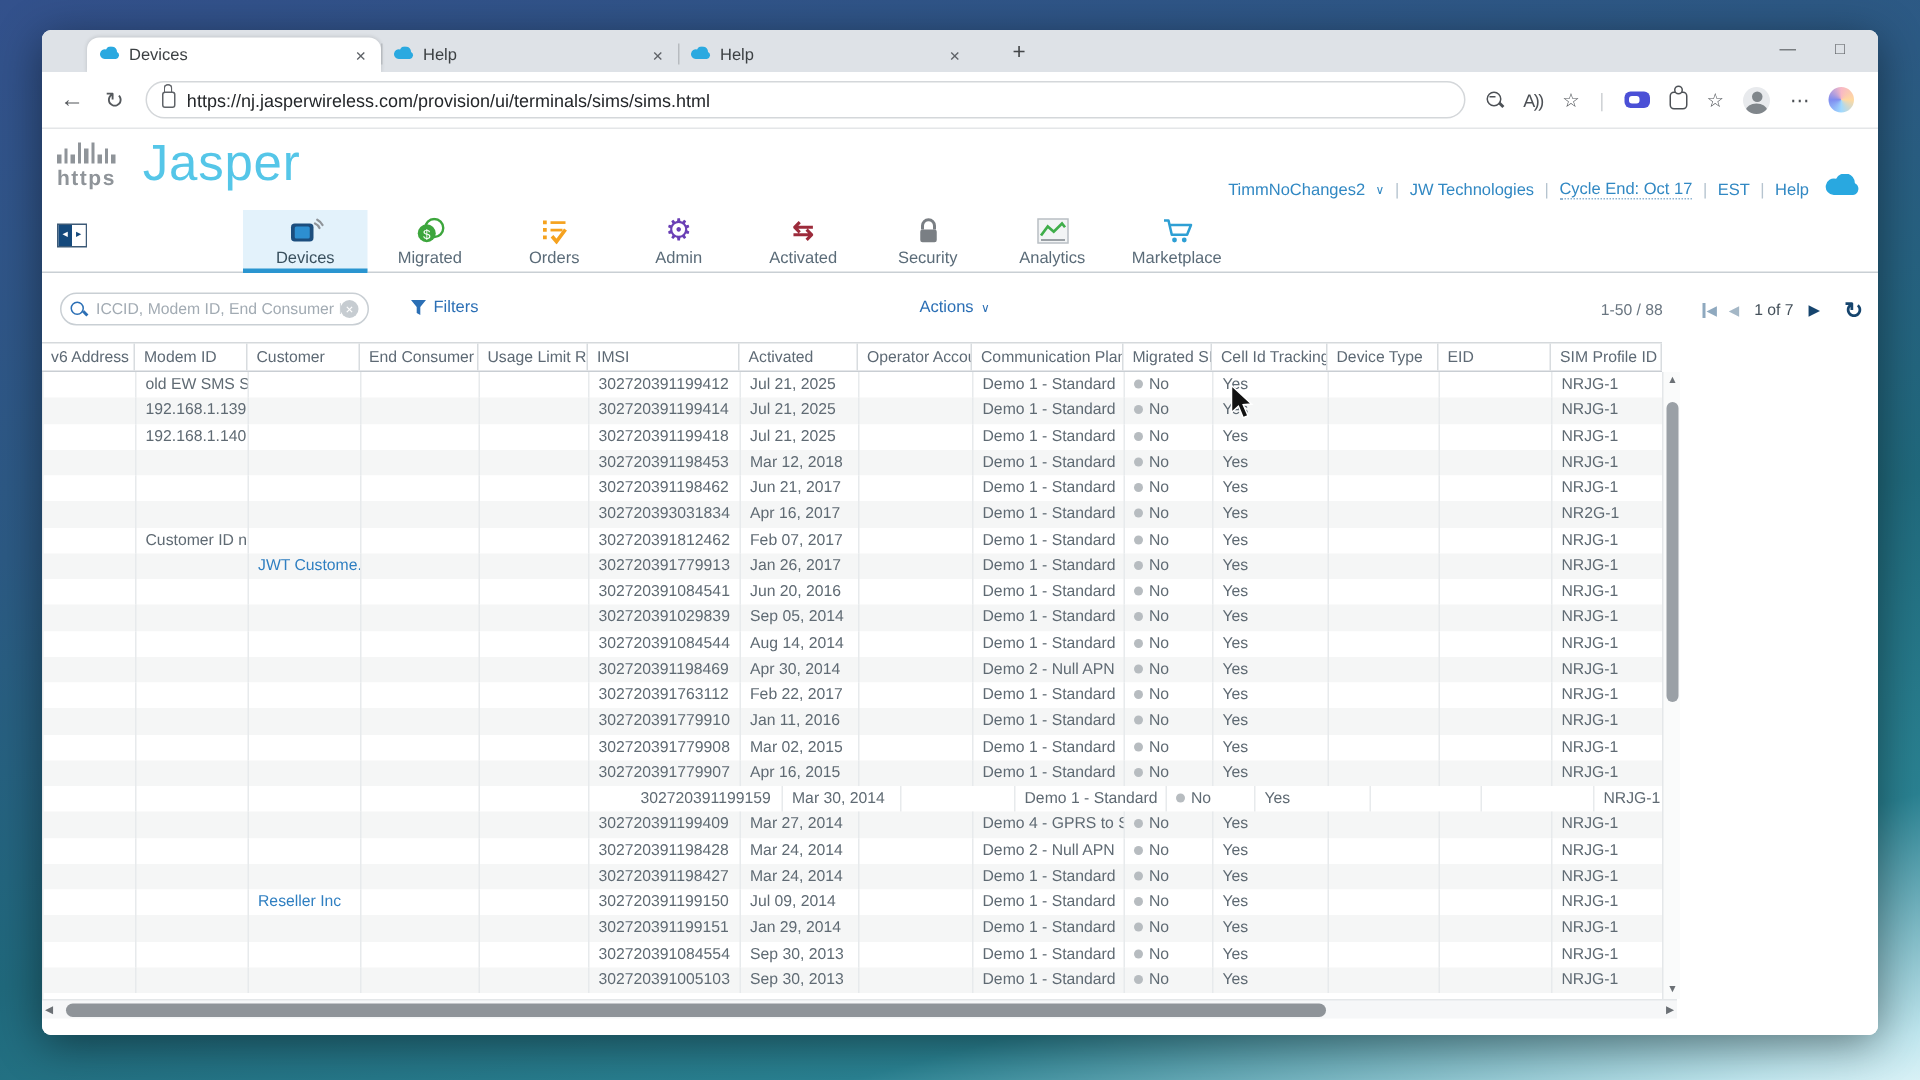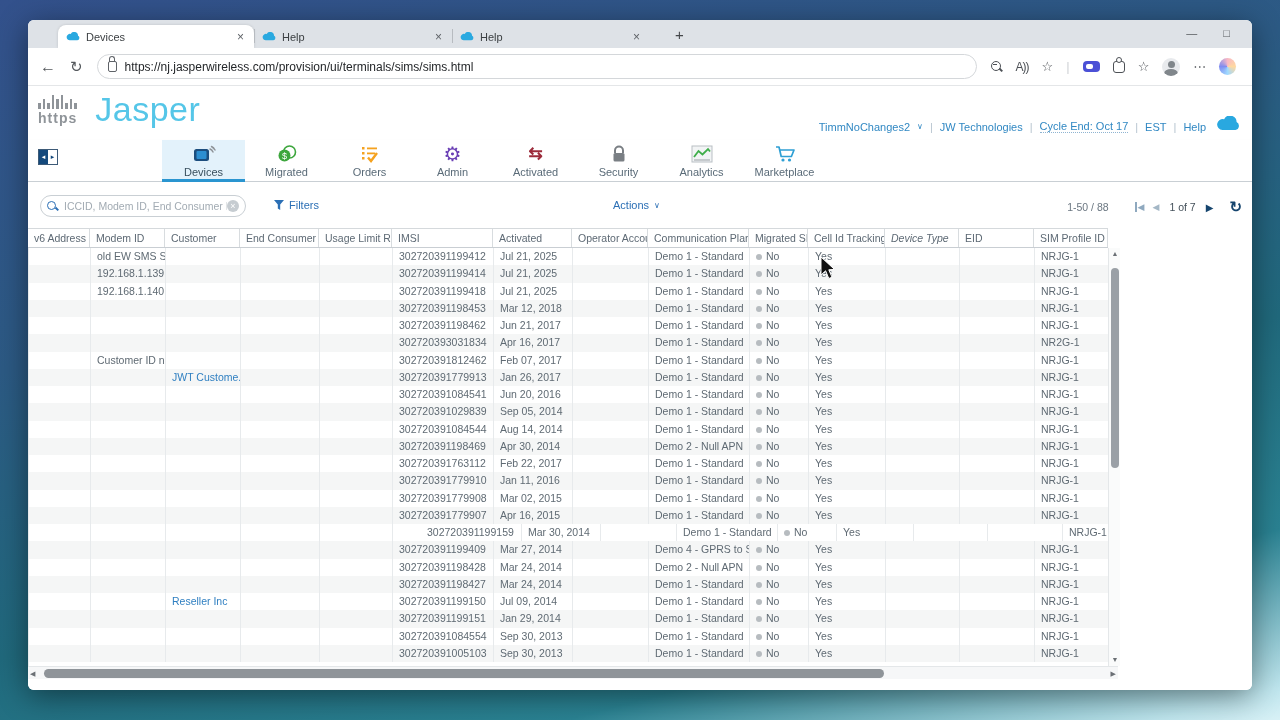--- a/index.html
+++ b/index.html
@@ -340,21 +340,21 @@
             <div class="th" style="width: 75px;">Modem ID</div>
             <div class="th" style="width: 75px;">Customer</div>
             <div class="th" style="width: 79px;">End Consumer I</div>
             <div class="th" style="width: 73px;">Usage Limit Rea</div>
             <div class="th" style="width: 101px;">IMSI</div>
             <div class="th" style="width: 79px;">Activated</div>
             <div class="th" style="width: 76px;">Operator Accou</div>
             <div class="th" style="width: 101px;">Communication Plan</div>
             <div class="th" style="width: 59px;">Migrated SIM</div>
             <div class="th" style="width: 77px;">Cell Id Tracking.</div>
-            <div class="th" style="width: 74px; font-style: italic;">Device Type</div>
+            <div class="th" style="width: 74px;">Device Type</div>
             <div class="th" style="width: 75px;">EID</div>
             <div class="th" style="width: 74px;">SIM Profile ID</div>
           </div>
         <div class="tbody" id="tbody">
             <div class="trow">
               <div class="td" style="width: 62px;"></div>
               <div class="td" style="width: 75px;">old EW SMS S...</div>
               <div class="td" style="width: 75px;"></div>
               <div class="td" style="width: 79px;"></div>
               <div class="td" style="width: 73px;"></div>

